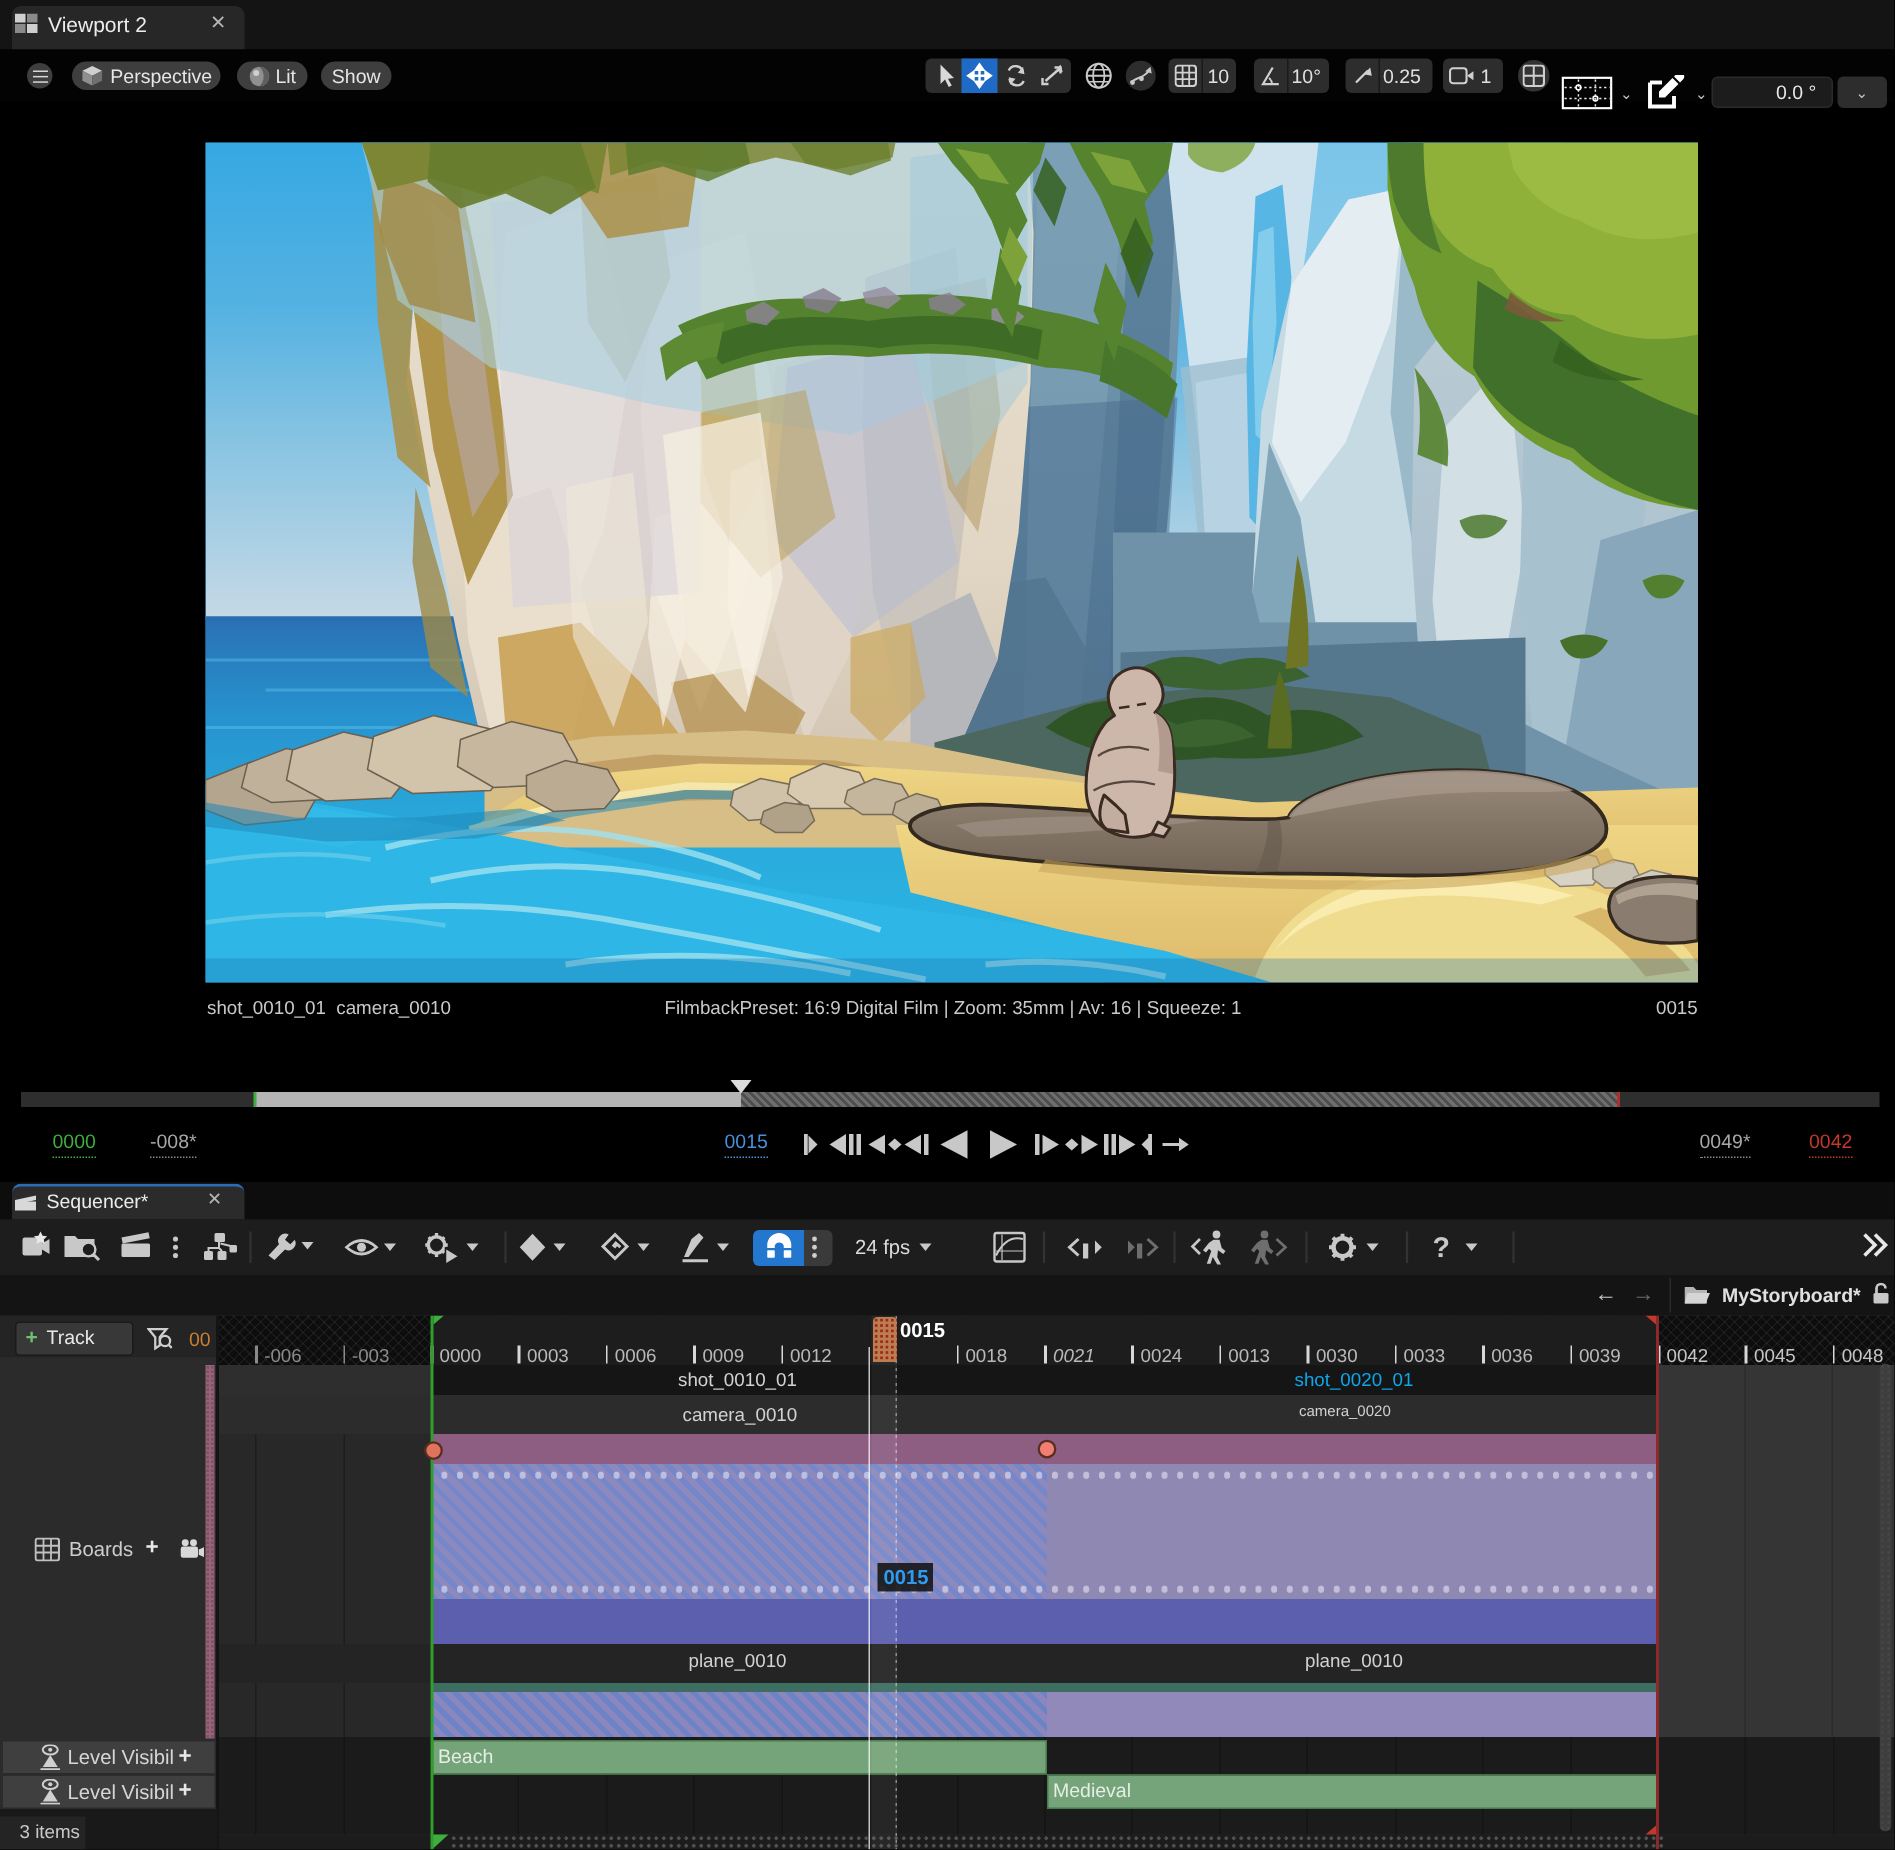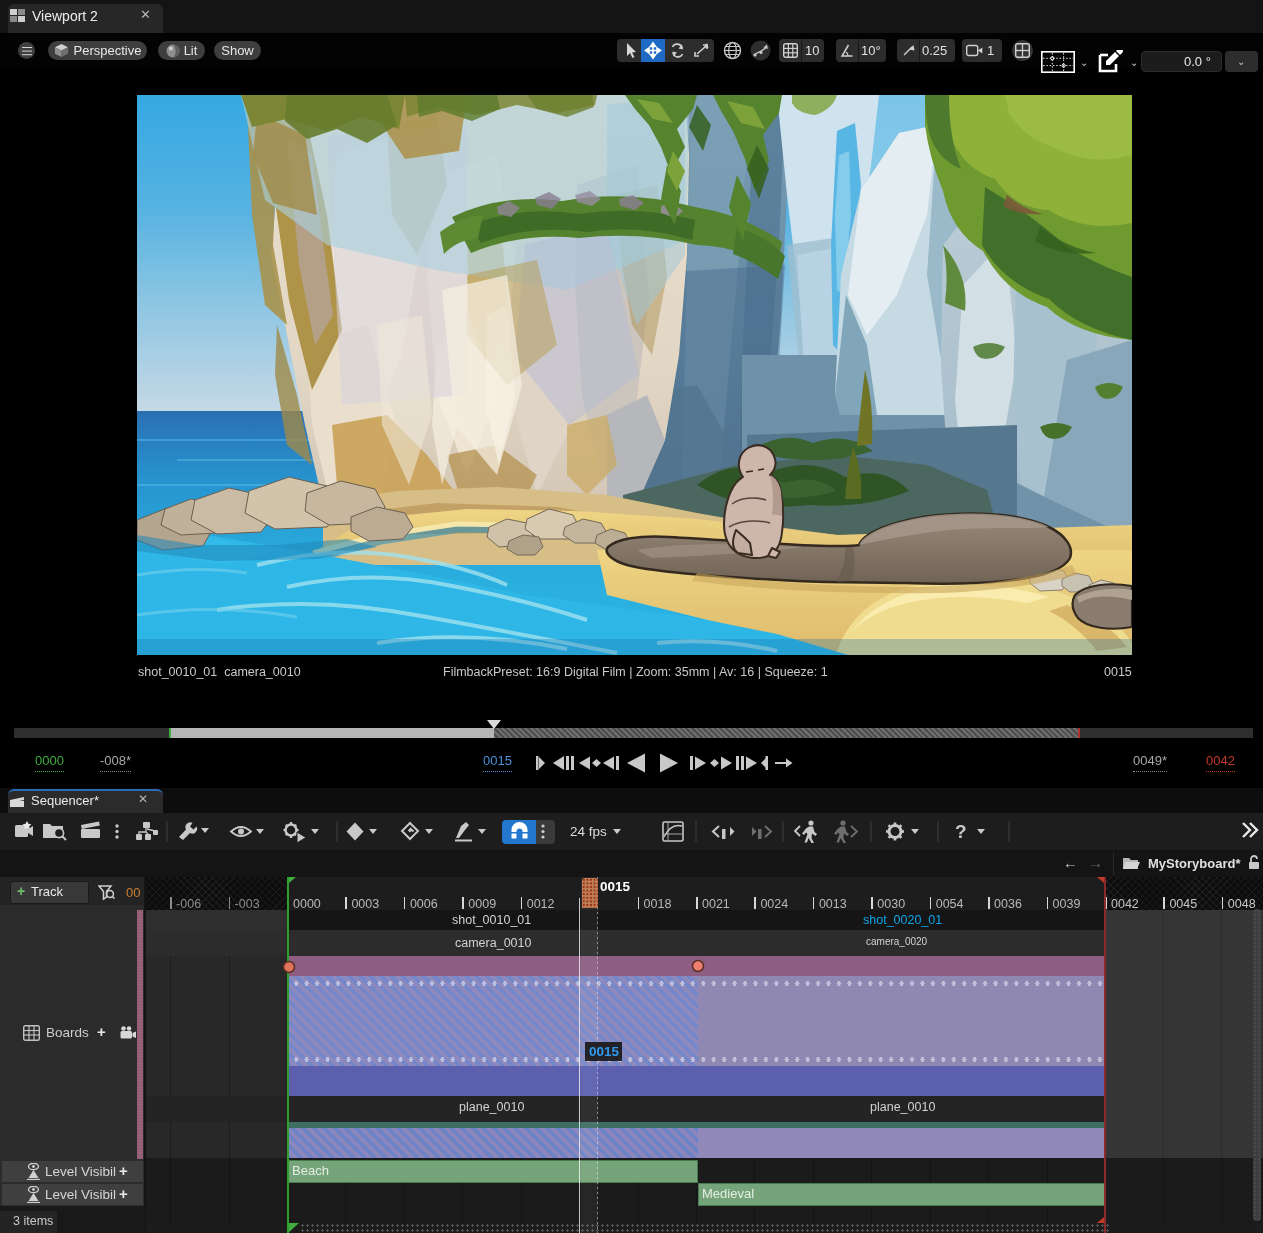--- a/index.html
+++ b/index.html
@@ -643,29 +643,29 @@
         <div class="txt" style="left:351.4px;top:19.5px;font-size:12.5px;color:#b8b8b8;">0003</div>
         <div class="abs" style="left:403.9px;top:20px;width:1.5px;height:12px;background:#d8d8d8;"></div>
         <div class="txt" style="left:409.9px;top:19.5px;font-size:12.5px;color:#b8b8b8;">0006</div>
         <div class="abs" style="left:462.3px;top:20px;width:1.5px;height:12px;background:#d8d8d8;"></div>
         <div class="txt" style="left:468.3px;top:19.5px;font-size:12.5px;color:#b8b8b8;">0009</div>
         <div class="abs" style="left:520.7px;top:20px;width:1.5px;height:12px;background:#d8d8d8;"></div>
         <div class="txt" style="left:526.7px;top:19.5px;font-size:12.5px;color:#b8b8b8;">0012</div>
         <div class="abs" style="left:637.6px;top:20px;width:1.5px;height:12px;background:#d8d8d8;"></div>
         <div class="txt" style="left:643.6px;top:19.5px;font-size:12.5px;color:#b8b8b8;">0018</div>
         <div class="abs" style="left:696.0px;top:20px;width:1.5px;height:12px;background:#d8d8d8;"></div>
-        <div class="txt" style="left:702.0px;top:19.5px;font-size:12.5px;color:#b8b8b8;">0021</div>
+        <div class="txt" style="left:702.0px;top:19.5px;font-size:12.5px;color:#b8b8b8;font-style:italic;">0021</div>
         <div class="abs" style="left:754.4px;top:20px;width:1.5px;height:12px;background:#d8d8d8;"></div>
         <div class="txt" style="left:760.4px;top:19.5px;font-size:12.5px;color:#b8b8b8;">0024</div>
         <div class="abs" style="left:812.9px;top:20px;width:1.5px;height:12px;background:#d8d8d8;"></div>
         <div class="txt" style="left:818.9px;top:19.5px;font-size:12.5px;color:#b8b8b8;">0013</div>
         <div class="abs" style="left:871.3px;top:20px;width:1.5px;height:12px;background:#d8d8d8;"></div>
         <div class="txt" style="left:877.3px;top:19.5px;font-size:12.5px;color:#b8b8b8;">0030</div>
         <div class="abs" style="left:929.7px;top:20px;width:1.5px;height:12px;background:#d8d8d8;"></div>
-        <div class="txt" style="left:935.7px;top:19.5px;font-size:12.5px;color:#b8b8b8;">0054</div>
+        <div class="txt" style="left:935.7px;top:19.5px;font-size:12.5px;color:#b8b8b8;">0033</div>
         <div class="abs" style="left:988.1px;top:20px;width:1.5px;height:12px;background:#d8d8d8;"></div>
         <div class="txt" style="left:994.1px;top:19.5px;font-size:12.5px;color:#b8b8b8;">0036</div>
         <div class="abs" style="left:1046.6px;top:20px;width:1.5px;height:12px;background:#d8d8d8;"></div>
         <div class="txt" style="left:1052.6px;top:19.5px;font-size:12.5px;color:#b8b8b8;">0039</div>
         <div class="abs" style="left:1105.0px;top:20px;width:1.5px;height:12px;background:#d8d8d8;"></div>
         <div class="txt" style="left:1111.0px;top:19.5px;font-size:12.5px;color:#c5c5c5;">0042</div>
         <div class="abs" style="left:1163.4px;top:20px;width:1.5px;height:12px;background:#d8d8d8;"></div>
         <div class="txt" style="left:1169.4px;top:19.5px;font-size:12.5px;color:#c5c5c5;">0045</div>
         <div class="abs" style="left:1221.8px;top:20px;width:1.5px;height:12px;background:#d8d8d8;"></div>
         <div class="txt" style="left:1227.8px;top:19.5px;font-size:12.5px;color:#c5c5c5;">0048</div>

